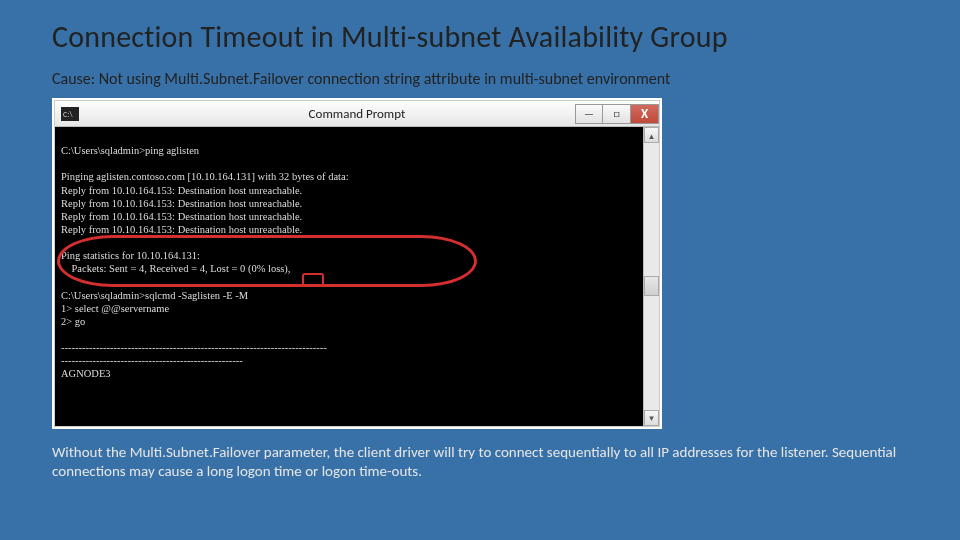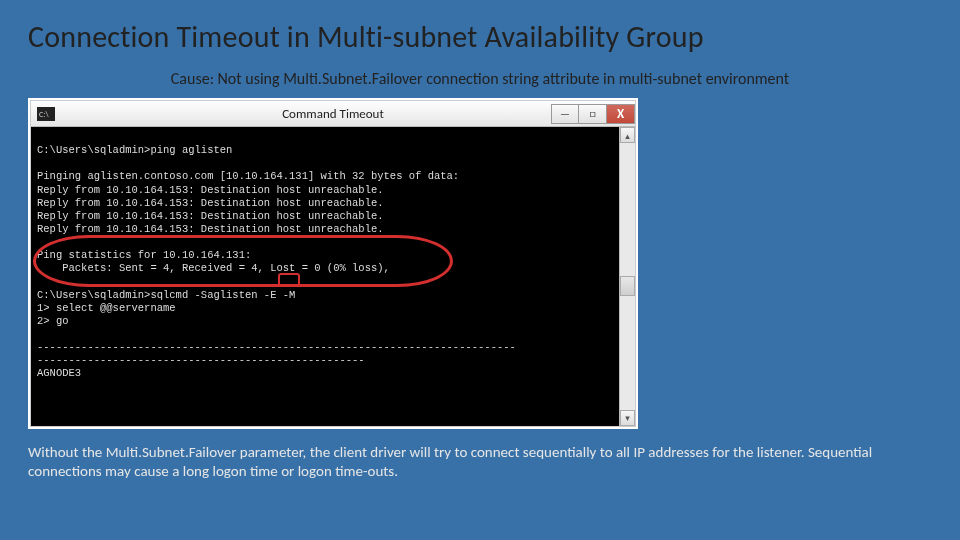--- a/index.html
+++ b/index.html
@@ -6,34 +6,34 @@
   body {
     width: 960px;
     height: 540px;
     background: #3871a8;
     font-family: "Segoe UI", Calibri, Arial, sans-serif;
     color: #222;
     overflow: hidden;
     position: relative;
   }
   .slide {
-    padding: 18px 28px 12px 28px;
+    padding: 18px 28px 12px 20px;
+    margin-left: 32px;
   }
   .title {
     font-size: 30px;
     font-weight: 400;
     color: #222;
     margin-bottom: 14px;
     letter-spacing: 0.2px;
   }
   .cause {
     font-size: 16px;
     color: #222;
     margin-bottom: 10px;
-    text-align: center;
   }
   
   .cmd-window {
     width: 610px;
     background: #fff;
     padding: 2px;
     position: relative;
     margin-bottom: 14px;
   }
   .cmd-inner {
@@ -93,21 +93,21 @@
     font-weight: bold;
   }
   .cmd-body-wrap {
     display: flex;
     background: #000;
   }
   .cmd-body {
     flex: 1;
     background: #000;
     color: #ddd;
-    font-family: Liberation Mono, monospace;
+    font-family: Liberation Serif, serif;
     font-size: 10.5px;
     line-height: 1.25;
     padding: 4px 6px 6px 6px;
     white-space: pre;
     position: relative;
     min-height: 220px;
   }
   .scrollbar {
     width: 16px;
     background: #e9e9e9;
@@ -177,21 +177,21 @@
 <div class="slide">
 
   <h1 class="title">Connection Timeout in Multi-subnet  Availability Group</h1>
 
   <div class="cause">Cause: Not using Multi.Subnet.Failover connection string attribute in multi-subnet environment</div>
 
   <div class="cmd-window">
     <div class="cmd-inner">
       <div class="cmd-titlebar">
         <div class="cmd-icon">C:\</div>
-        <div class="cmd-title">Command Timeout</div>
+        <div class="cmd-title">Command Prompt</div>
         <div class="cmd-buttons">
           <div class="cmd-btn">—</div>
           <div class="cmd-btn">□</div>
           <div class="cmd-btn close">X</div>
         </div>
       </div>
       <div class="cmd-body-wrap">
         <div class="cmd-body">
 <span>C:\Users\sqladmin&gt;ping aglisten</span>
 <span></span>

